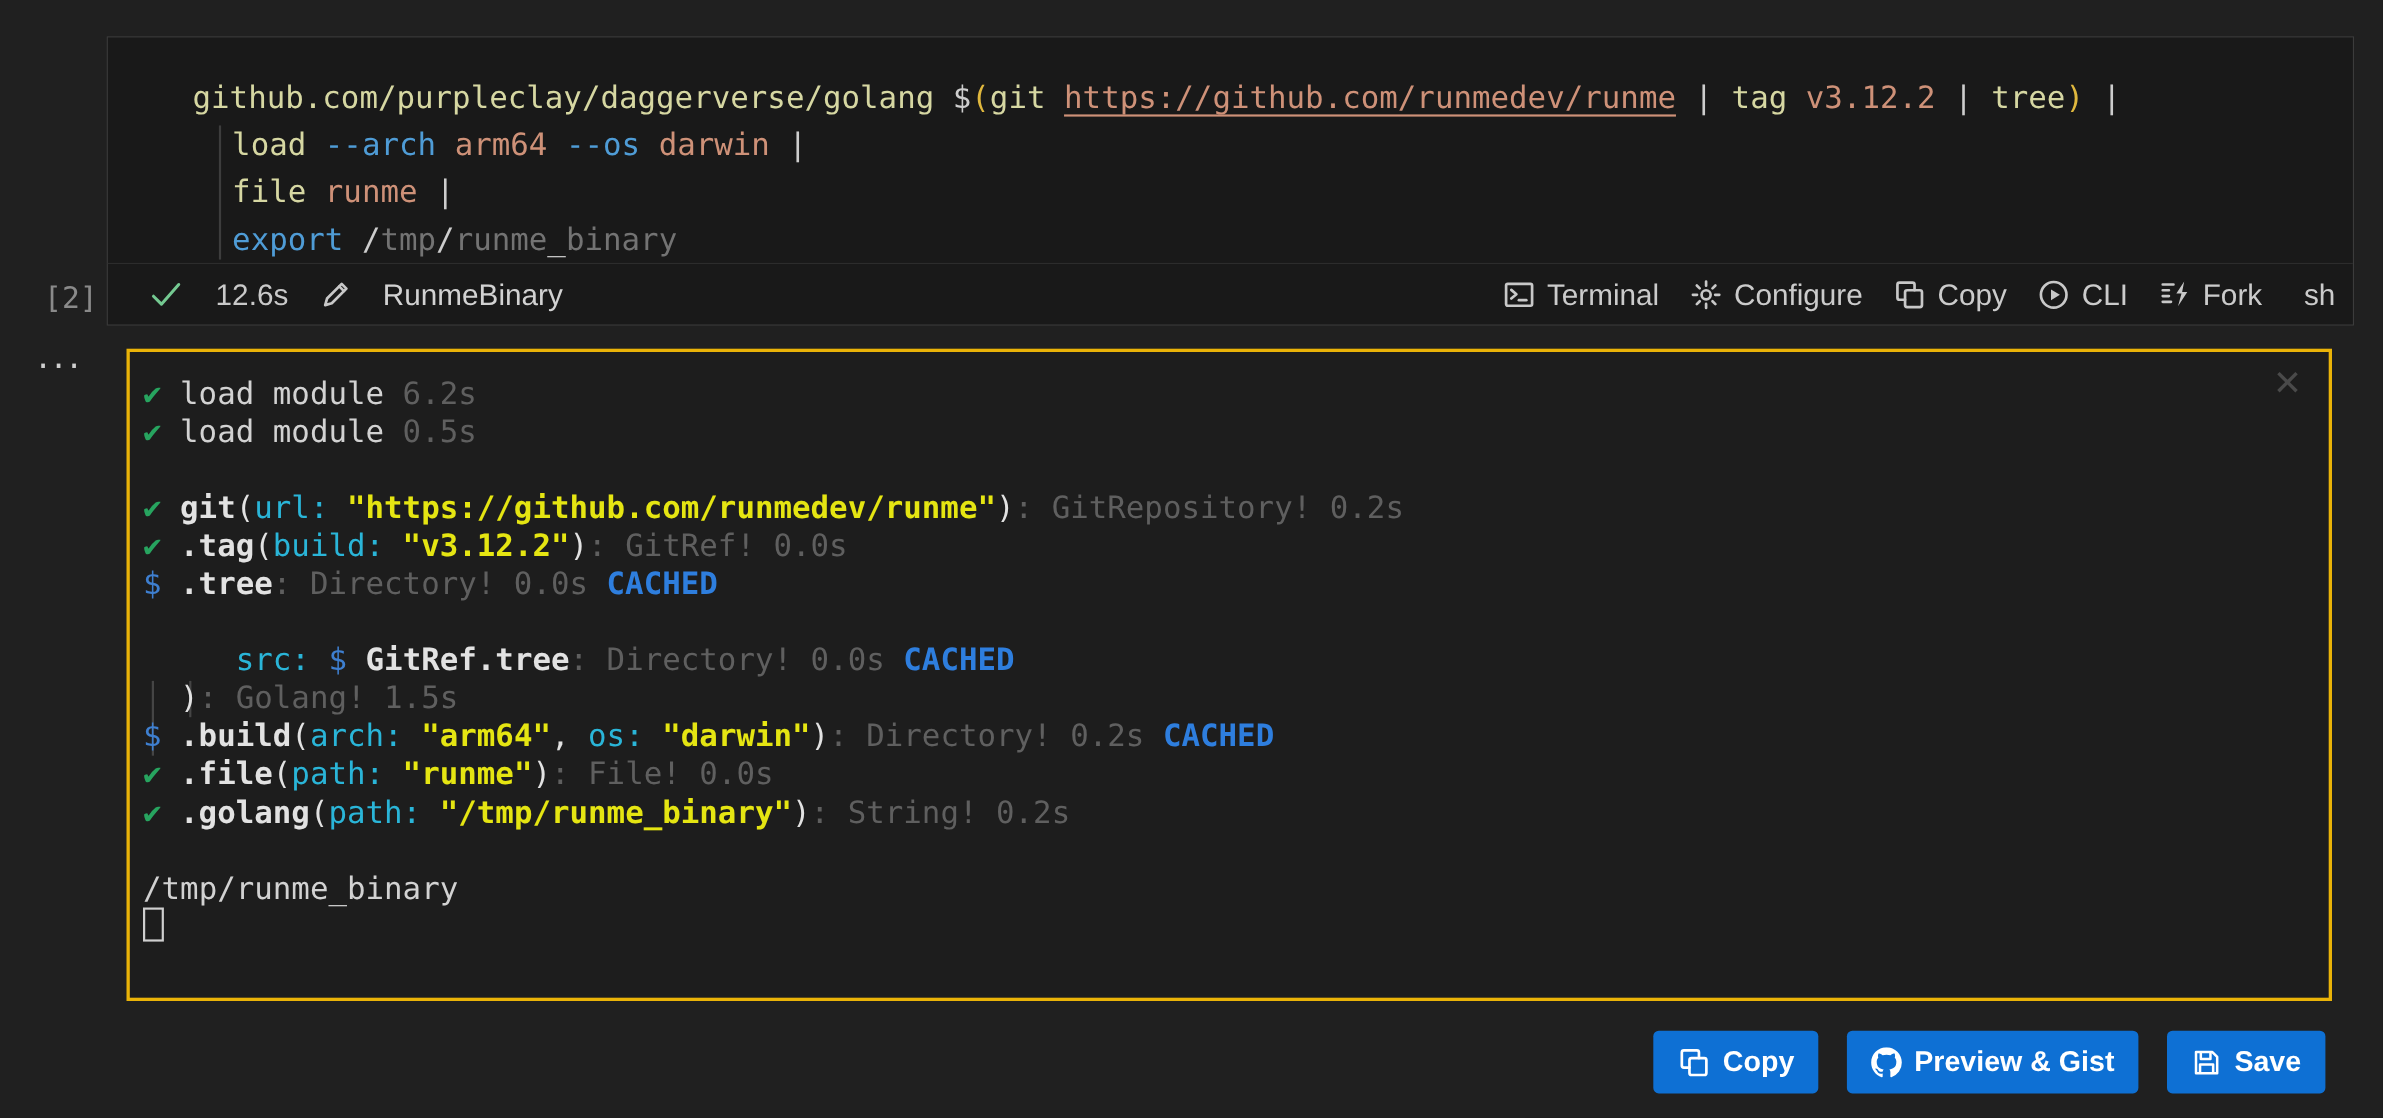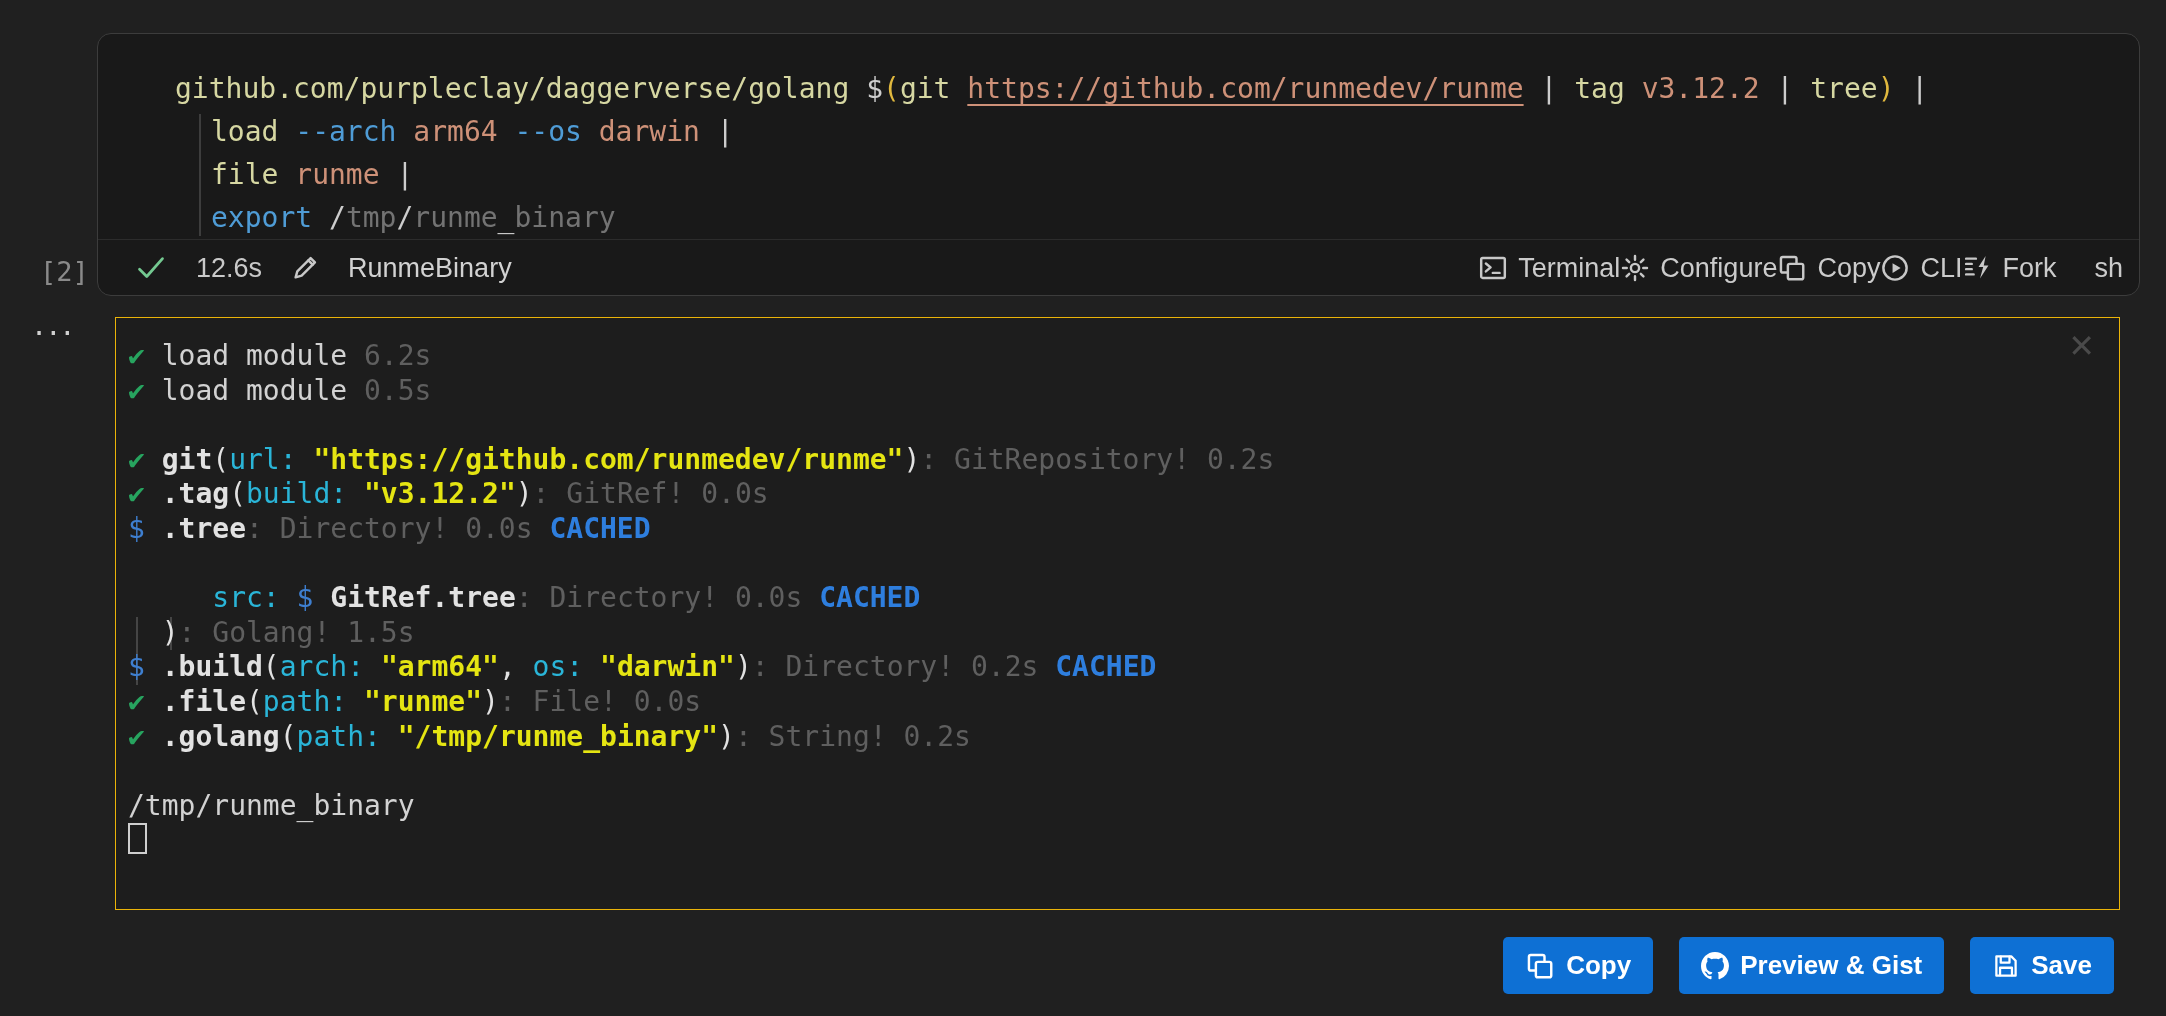--- a/index.html
+++ b/index.html
@@ -5,21 +5,21 @@
   html,body{margin:0;padding:0;background:#202020;}
   body{width:2166px;height:1016px;position:relative;overflow:hidden;
        font-family:"Liberation Sans",sans-serif;-webkit-font-smoothing:antialiased;}
 
   
   .exec-label{position:absolute;left:40px;top:256px;color:#8a8a8a;
     font-family:"DejaVu Sans Mono",monospace;font-size:27px;}
 
   
   .cell{position:absolute;left:97px;top:33px;width:2043px;height:263px;
-    background:#191919;border:1px solid #3c3c3c;box-sizing:border-box;border-radius:14px;}
+    background:#191919;border:1px solid #3c3c3c;box-sizing:border-box;border-radius:0;}
   .code-area{position:relative;height:205px;padding:33px 0 0 77px;box-sizing:border-box;
     font-family:"DejaVu Sans Mono",monospace;font-size:28px;line-height:43px;cursor:text;}
   .code-line{white-space:pre;}
   .code-line.indented{padding-left:36px;}
   .code-guide{position:absolute;left:101px;top:80px;width:2px;height:122px;background:#3d3d3d;}
 
   .status-bar{height:56px;border-top:1px solid #2c2c2c;display:flex;align-items:center;
     padding:0 16px 0 36px;color:#cbcbcb;font-size:27px;}
   .status-left{display:flex;align-items:center;gap:28px;flex:0 0 auto;}
   .status-right{display:flex;align-items:center;gap:28px;margin-left:auto;}
@@ -28,21 +28,21 @@
   .icon svg{display:block;}
   .lang-label{margin-left:10px;color:#cbcbcb;}
   .cell-name{color:#d2d2d2;}
   .duration{color:#c9c9c9;}
   .check-big{color:#74c991;}
 
   
   .ellipsis-menu{position:absolute;left:34px;top:314px;color:#d0d0d0;font-size:32px;
     letter-spacing:4px;cursor:pointer;font-family:"DejaVu Sans",sans-serif;}
   .output-box{position:absolute;left:115px;top:317px;width:2005px;height:593px;
-    background:#1d1d1d;border:1px solid #eab308;box-sizing:border-box;}
+    background:#1d1d1d;border:3px solid #eab308;box-sizing:border-box;}
   .output-lines{position:absolute;left:0;top:0;right:0;bottom:0;padding:21px 40px 0 12px;
     font-family:"DejaVu Sans Mono",monospace;font-size:28px;line-height:34.6px;overflow:hidden;}
   .out-line{white-space:pre;}
   .close-btn{position:absolute;right:24px;top:12px;color:#4a4a4a;font-size:32px;
     cursor:pointer;line-height:1;font-family:"DejaVu Sans",sans-serif;}
   .out-guide-a{position:absolute;left:20px;top:299px;width:2px;height:68px;background:#454545;}
   .out-guide-b{position:absolute;left:54px;top:299px;width:2px;height:33px;background:#454545;}
   .cursor{display:inline-block;width:15px;height:27px;border:2px solid #cfcfcf;
     vertical-align:-4px;}
 
@@ -88,21 +88,21 @@
       <span class="duration">12.6s</span>
       <span class="icon">
           <svg width="30" height="30" viewBox="0 0 16 16" fill="none" stroke="currentColor" stroke-width="1.3" stroke-linecap="round" stroke-linejoin="round">
             <path d="M3 13l.9-3.2L11 2.7l2.3 2.3L6.2 12.1 3 13z"></path>
             <path d="M9.8 3.9l2.3 2.3"></path>
           </svg>
         </span>
       <span class="cell-name">RunmeBinary</span>
     </div>
     <div class="status-right">
-      <span id="status-actions" style="display:flex;align-items:center;">
+      <span id="status-actions" style="display:flex;align-items:center;gap:28px;">
           <span class="action">
             <span class="icon">
               <svg width="30" height="30" viewBox="0 0 16 16" fill="none" stroke="currentColor" stroke-width="1.3" stroke-linecap="round" stroke-linejoin="round">
                 <rect x="1.7" y="2.7" width="12.6" height="10.6" rx="0.8"></rect>
                 <path d="M4.2 5.6l2.5 2.1-2.5 2.1"></path>
                 <path d="M7.9 10.6h3.6"></path>
               </svg>
             </span>
             <span>Terminal</span>
           </span>

